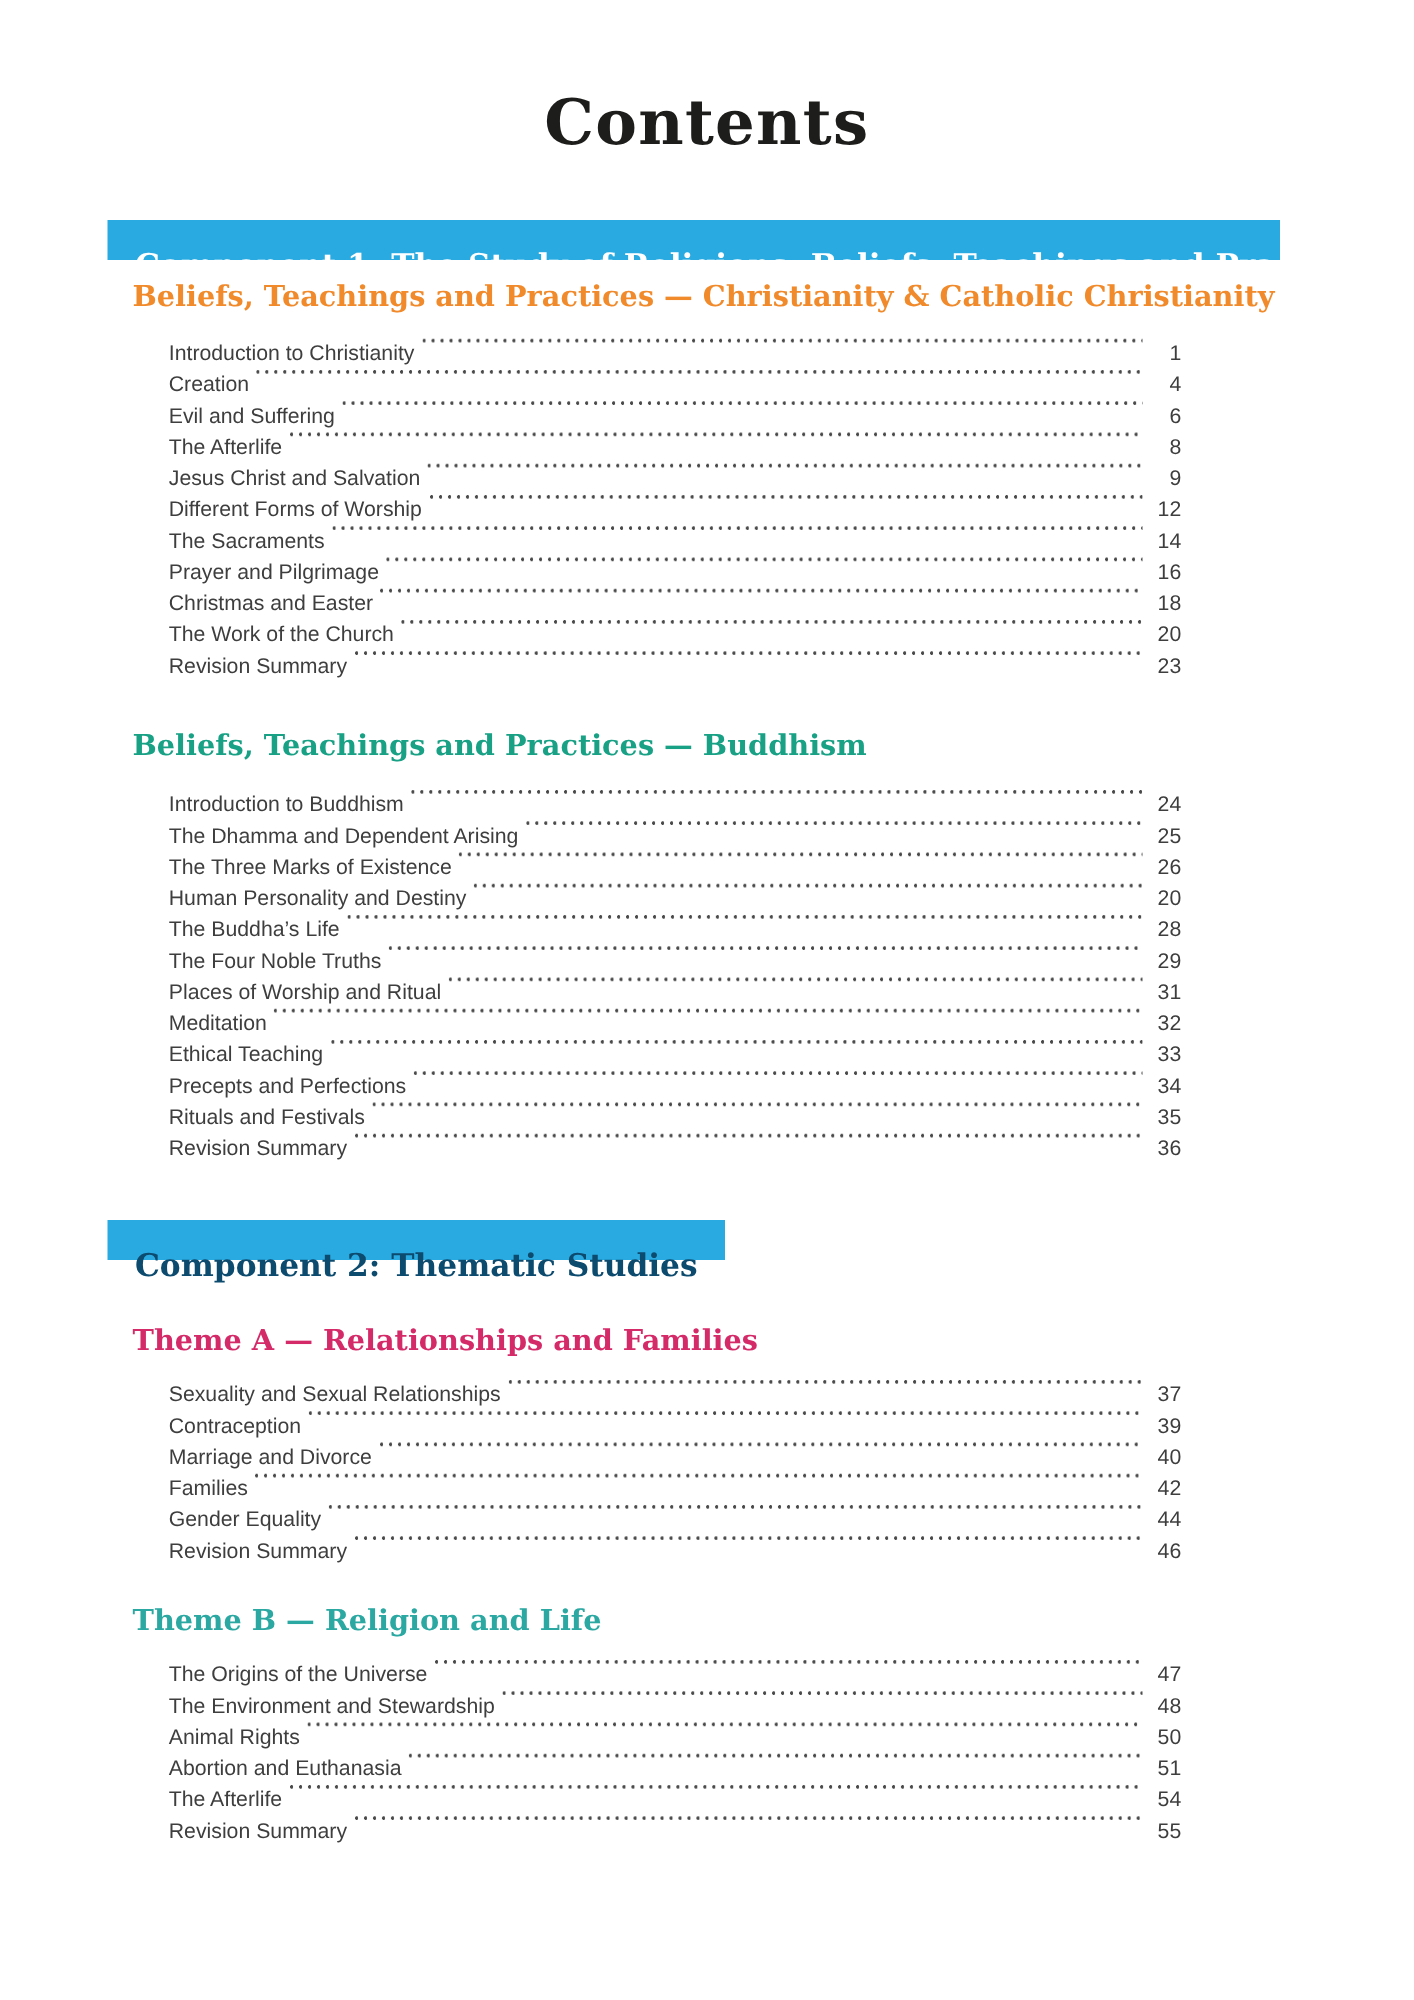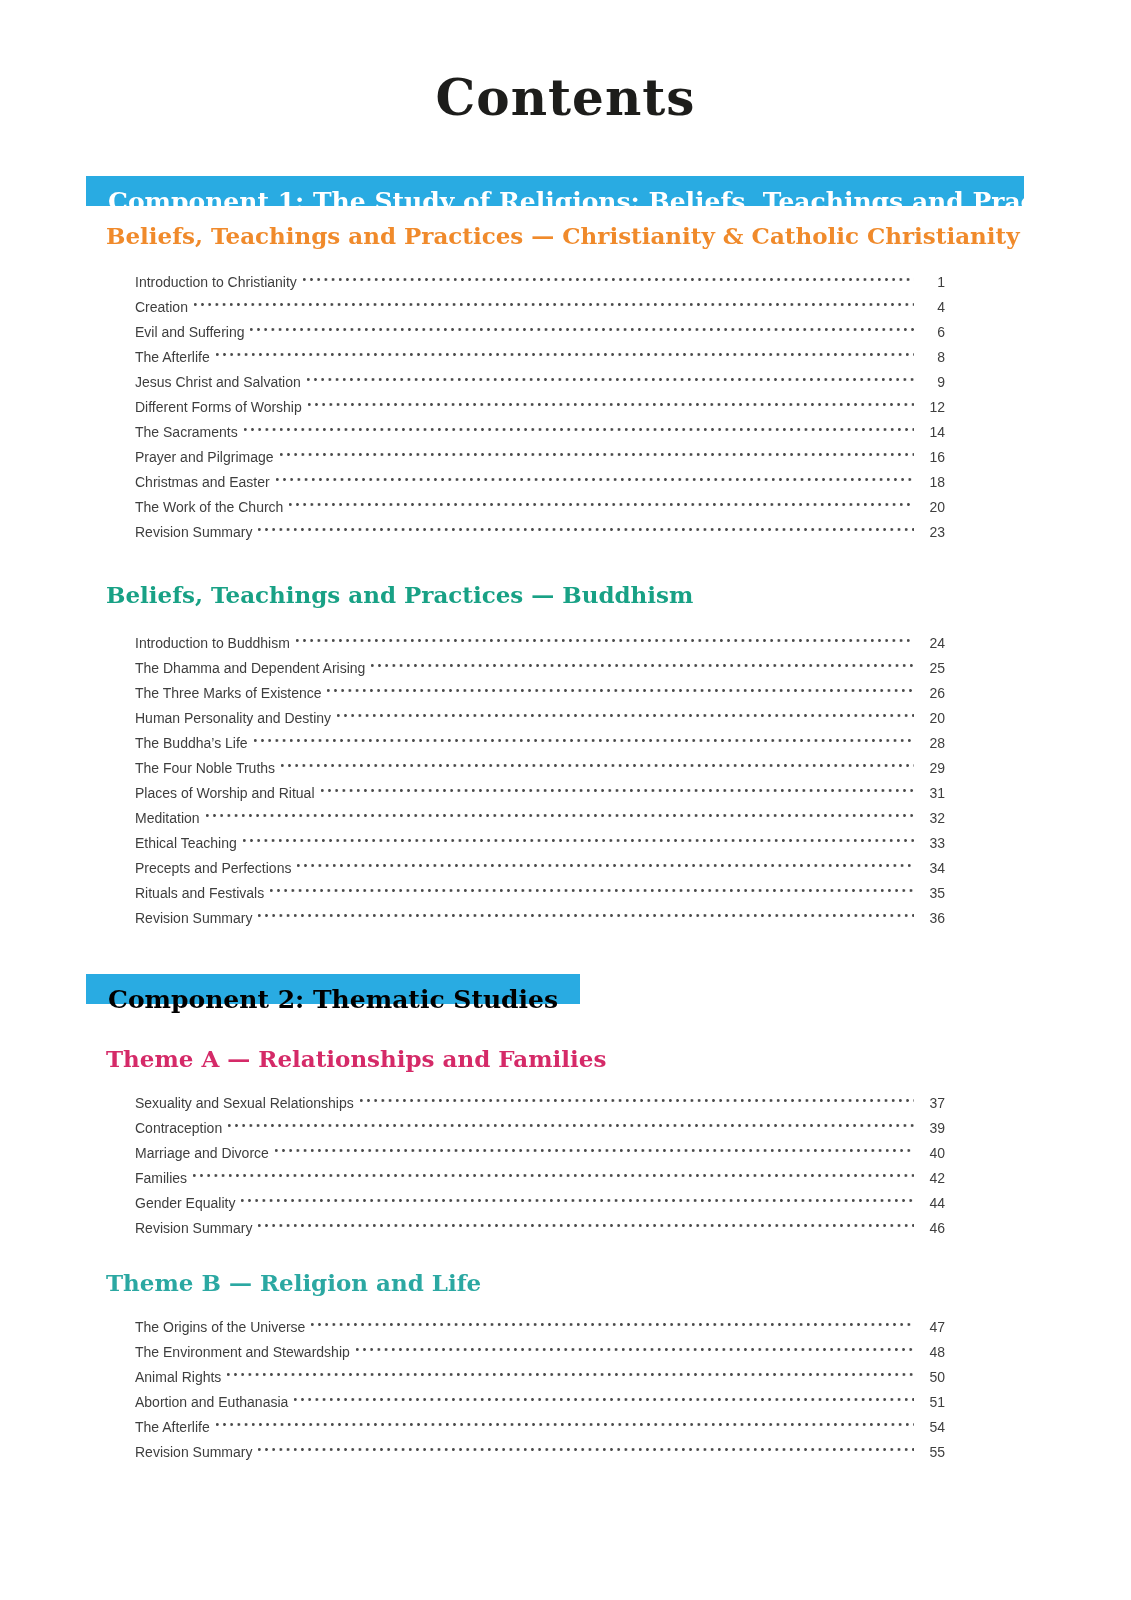--- a/index.html
+++ b/index.html
@@ -21,21 +21,21 @@
     font-size: 50px;
     line-height: 56px;
     letter-spacing: 1px;
     color: #1d1d1b;
   }
   .banner {
     margin-left: 86px;
     box-sizing: border-box;
     height: 30px;
     line-height: 42px;
-    padding: 5px 22px;
+    padding: 16px 22px;
     background: #29abe2;
     color: #ffffff;
     font-family: "DejaVu Serif", serif;
     font-weight: bold;
     font-size: 25px;
     white-space: nowrap;
   }
   .banner.full { margin-right: 107px; }
   .banner.fit  { display: inline-block; margin-top: 44px; }
   .banner-1 { margin-top: 50px; }
@@ -54,23 +54,23 @@
   .toc-list {
     margin-left: 135px;
     margin-right: 186px;
   }
   .tl-1 { margin-top: 18px; }
   .tl-2 { margin-top: 20px; }
   .tl-3 { margin-top: 16px; }
   .tl-4 { margin-top: 16px; }
   .toc-row {
     display: flex;
-    align-items: center;
+    align-items: flex-start;
     height: 25px;
-    font-size: 14px;
+    font-size: 17px;
     line-height: 24px;
     color: #3e3e3e;
   }
   .toc-title { white-space: nowrap; }
   .toc-dots {
     flex: 1;
     height: 3px;
     margin: 0 3px 4px 6px;
     background-image: radial-gradient(circle at 1.3px 1.5px, #4a4a4a 1.2px, transparent 1.55px);
     background-size: 7.2px 3px;
@@ -235,21 +235,21 @@
   </div>
 
   <div class="toc-row">
     <span class="toc-title">Revision Summary</span>
     <span class="toc-dots"></span>
     <span class="toc-page">36</span>
   </div>
 </div>
   </section>
 
-  <div class="banner fit" style="background: rgb(41, 171, 226); color: #000000;">
+  <div class="banner fit" style="background: rgb(41, 171, 226); color: #0c4a6e;">
     <span>Component 2: Thematic Studies</span>
   </div>
 
   <section>
     <h2 class="group-heading gh-3" style="color: rgb(213, 42, 104);">Theme A — Relationships and Families</h2>
     <div class="toc-list tl-3">
   <div class="toc-row">
     <span class="toc-title">Sexuality and Sexual Relationships</span>
     <span class="toc-dots"></span>
     <span class="toc-page">37</span>

